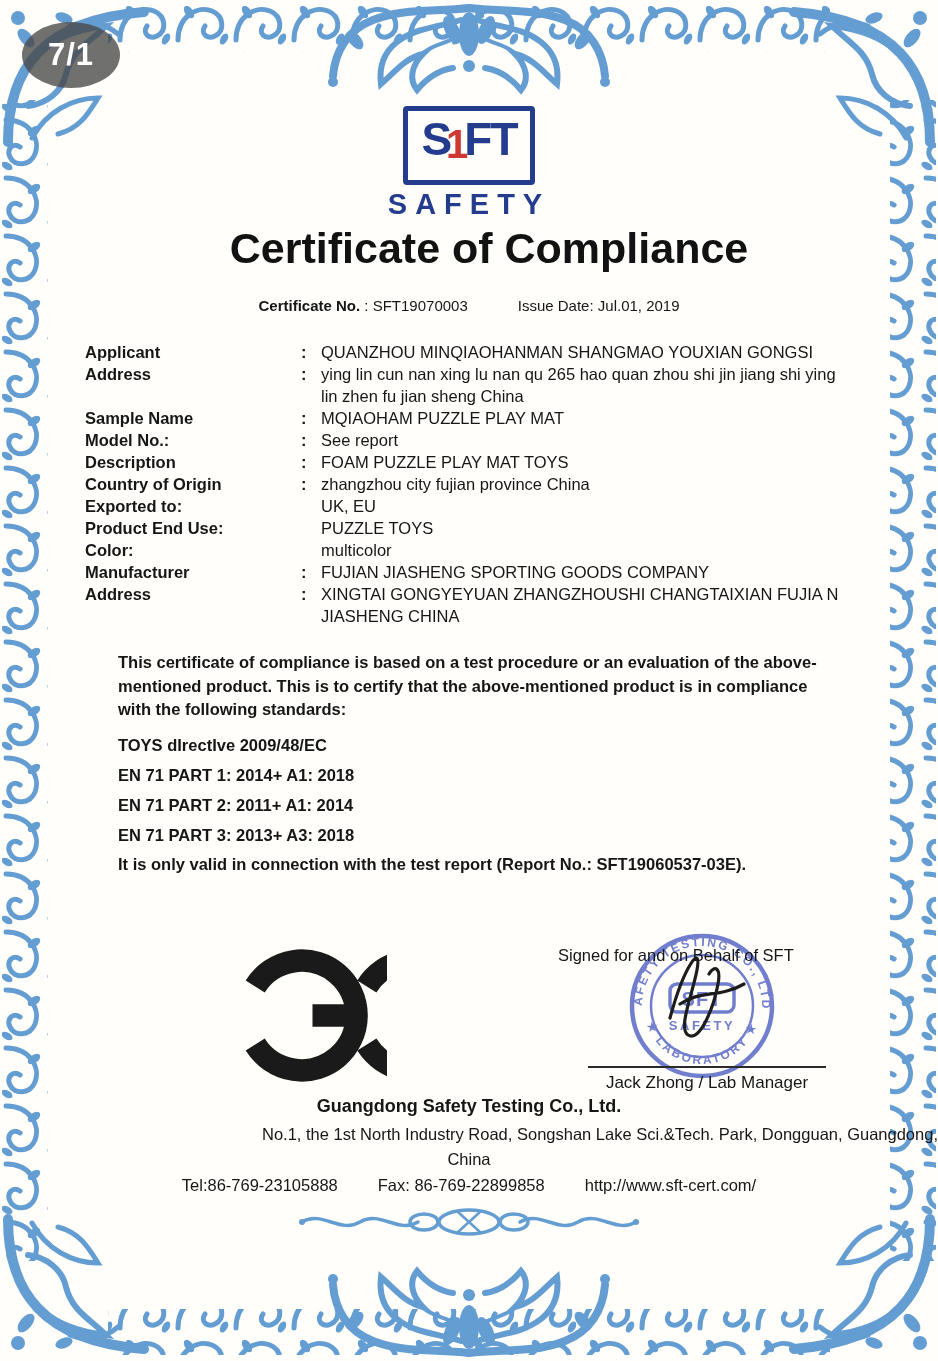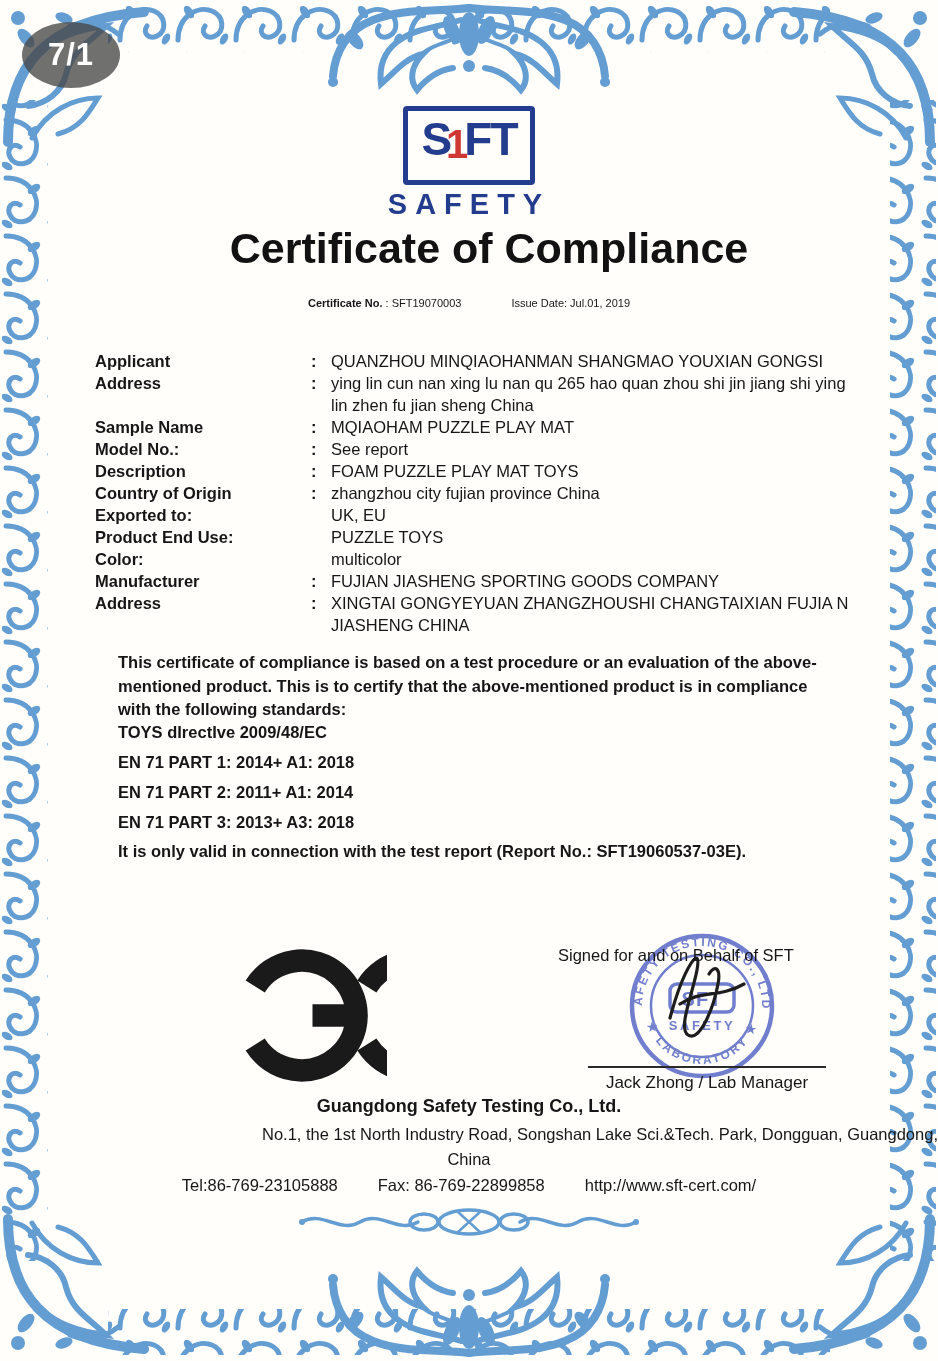--- a/index.html
+++ b/index.html
@@ -32,34 +32,34 @@
     border:5px solid #233c8e;border-radius:4px;
     padding:0 13px 2px 13px;line-height:56px;
     font-weight:bold;color:#233c8e;
   }
   .logo-box .lg{font-size:46px;letter-spacing:-2px;}
   .logo-box .one{color:#cf3832;font-size:40px;position:relative;top:3px;margin:0 -4px;}
   .logo-safety{margin-top:3px;font-size:29px;font-weight:bold;color:#233c8e;letter-spacing:8px;}
 
   .title{left:0;right:0;top:224px;text-align:center;font-size:43px;font-weight:bold;color:#121212;padding-left:40px;}
 
-  .certline{left:0;right:0;top:297px;display:flex;justify-content:center;gap:50px;font-size:11px;}
+  .certline{left:0;right:0;top:297px;display:flex;justify-content:center;gap:50px;font-size:15px;}
   .certline .b{font-weight:bold;}
 
   
-  .fields{left:95px;top:341px;width:758px;font-size:16.5px;line-height:22px;margin-top:9px;}
+  .fields{left:85px;top:341px;width:758px;font-size:16.5px;line-height:22px;}
   .frow{display:flex;}
   .flabel{width:216px;font-weight:bold;flex:none;}
   .fsep{width:20px;font-weight:bold;flex:none;}
   .fvalue{flex:1;}
 
   
   .statement{left:118px;top:651px;width:718px;font-weight:bold;font-size:16.5px;}
   .statement .para{line-height:23.5px;}
-  .statement .directive{margin-top:1px;}
+  .statement .directive{margin-top:14px;}
   .statement .std{margin-top:11px;}
   .statement .validity{margin-top:10px;}
 
   
   .ce-svg{left:142px;top:944px;}
   .signed-text{left:558px;top:946px;font-size:16.5px;z-index:3;}
   .stamp-svg{left:618px;top:922px;z-index:2;}
   .sig-line{left:588px;top:1066px;width:238px;border-top:2px solid #2b2b2b;height:0;z-index:3;}
   .sig-name{left:560px;top:1073px;width:294px;text-align:center;font-size:17px;z-index:3;}
 

